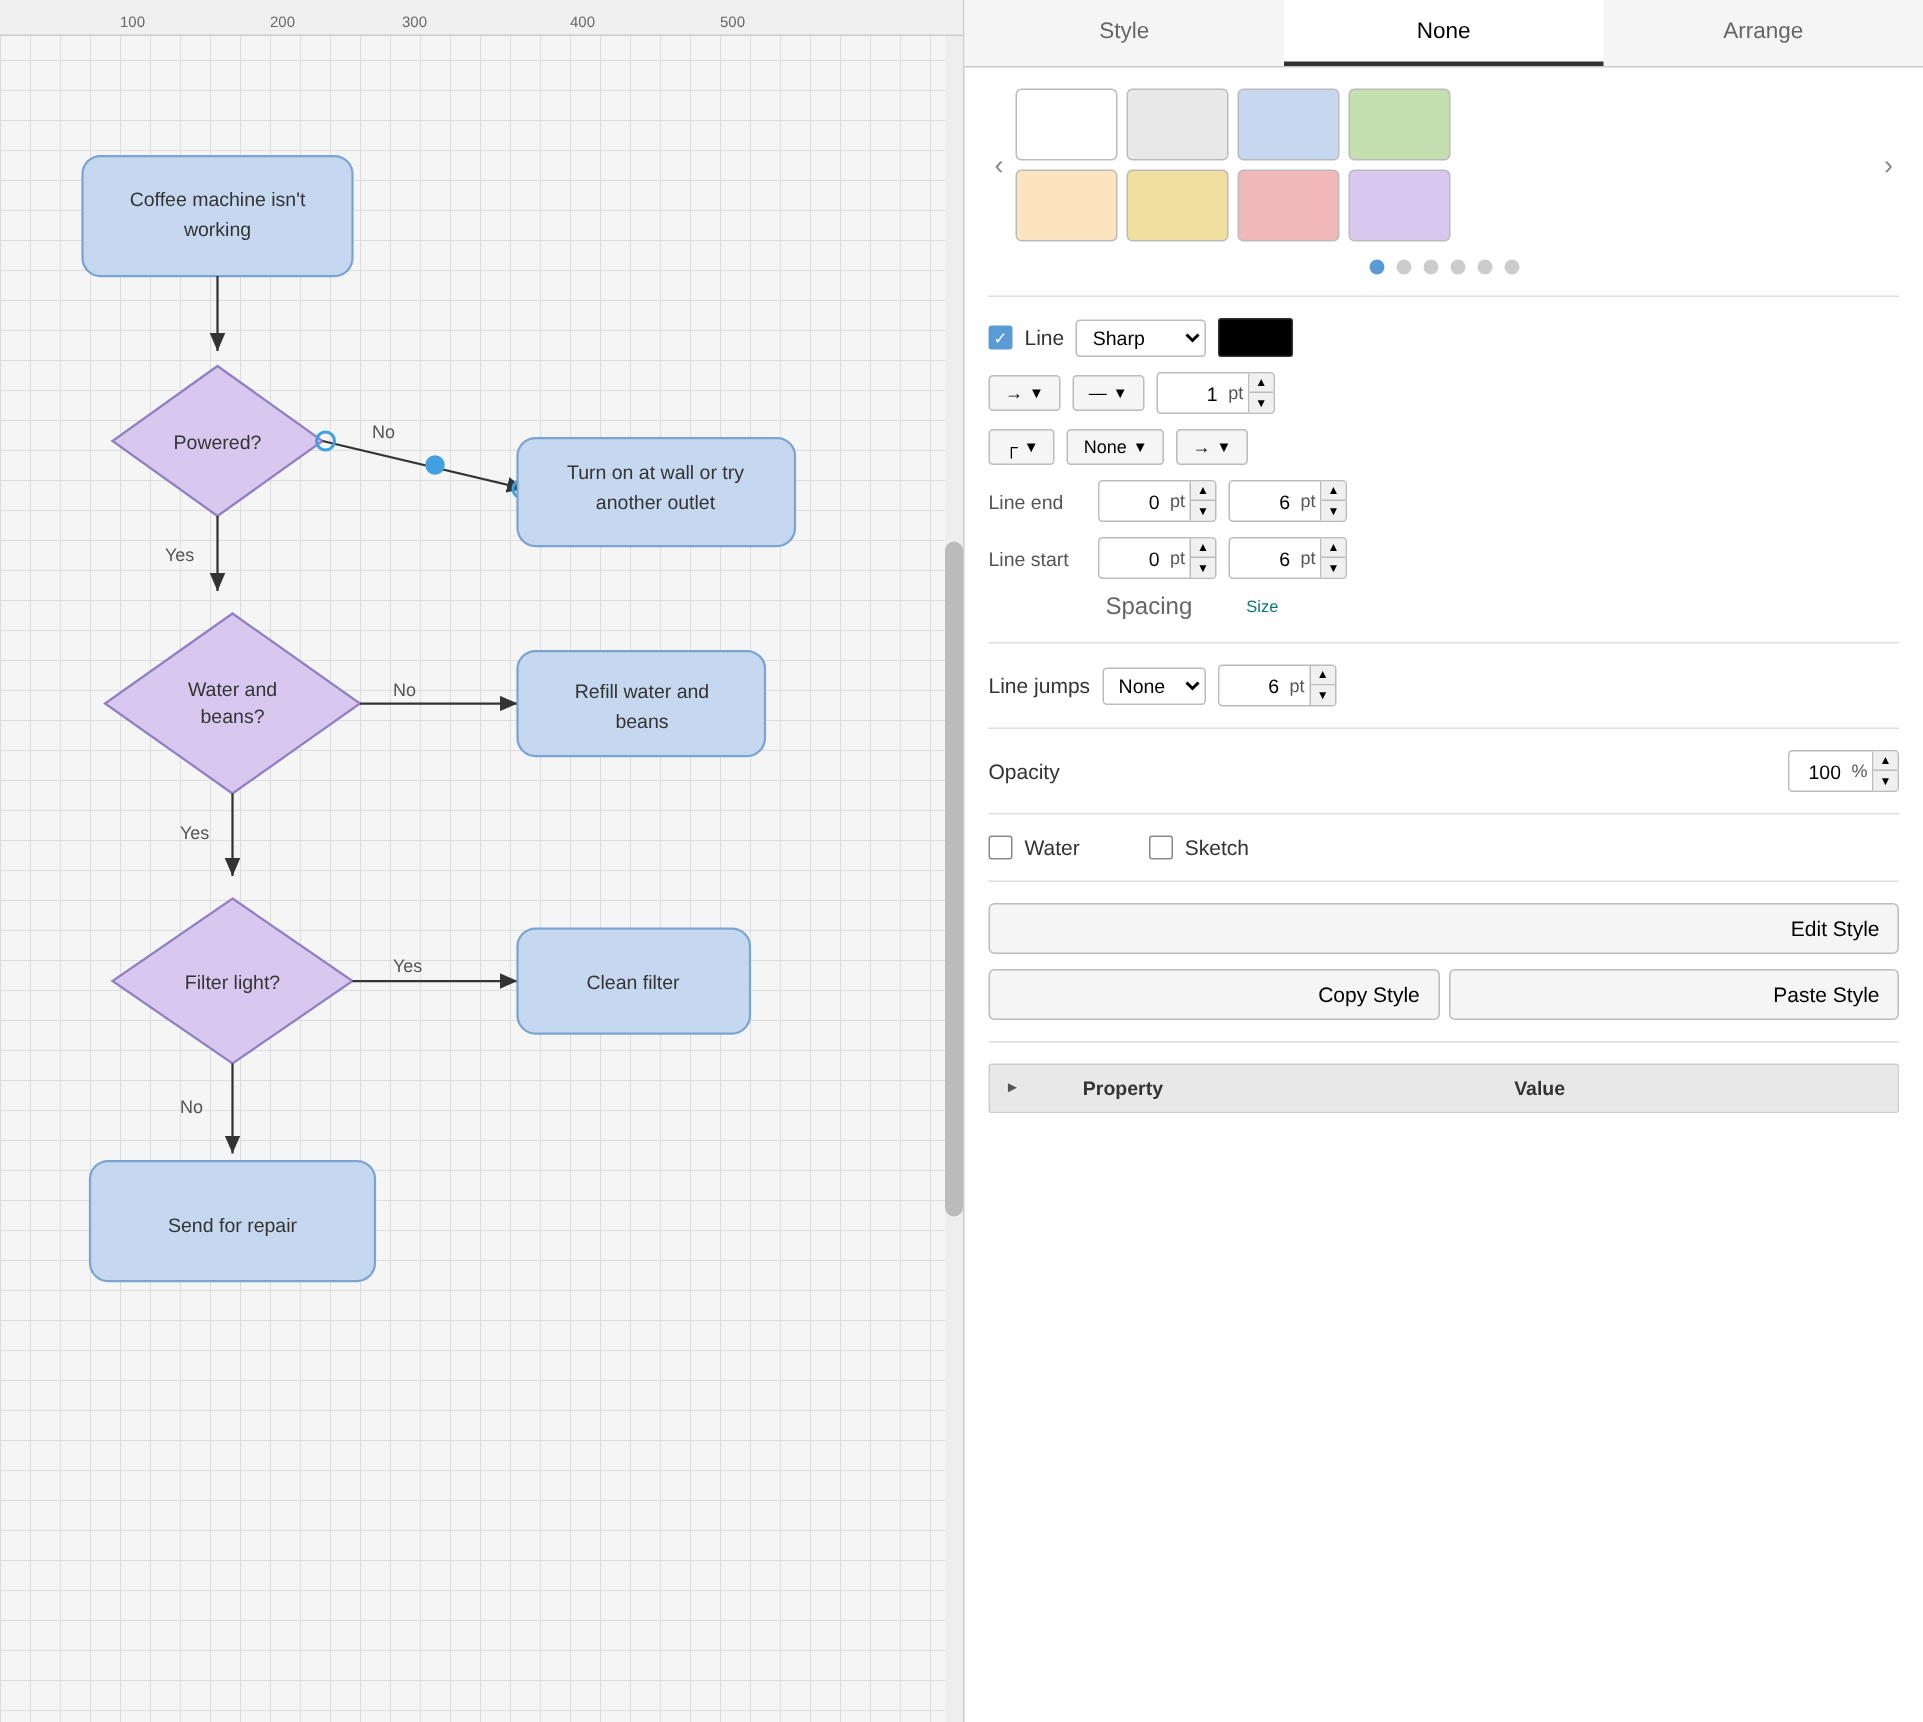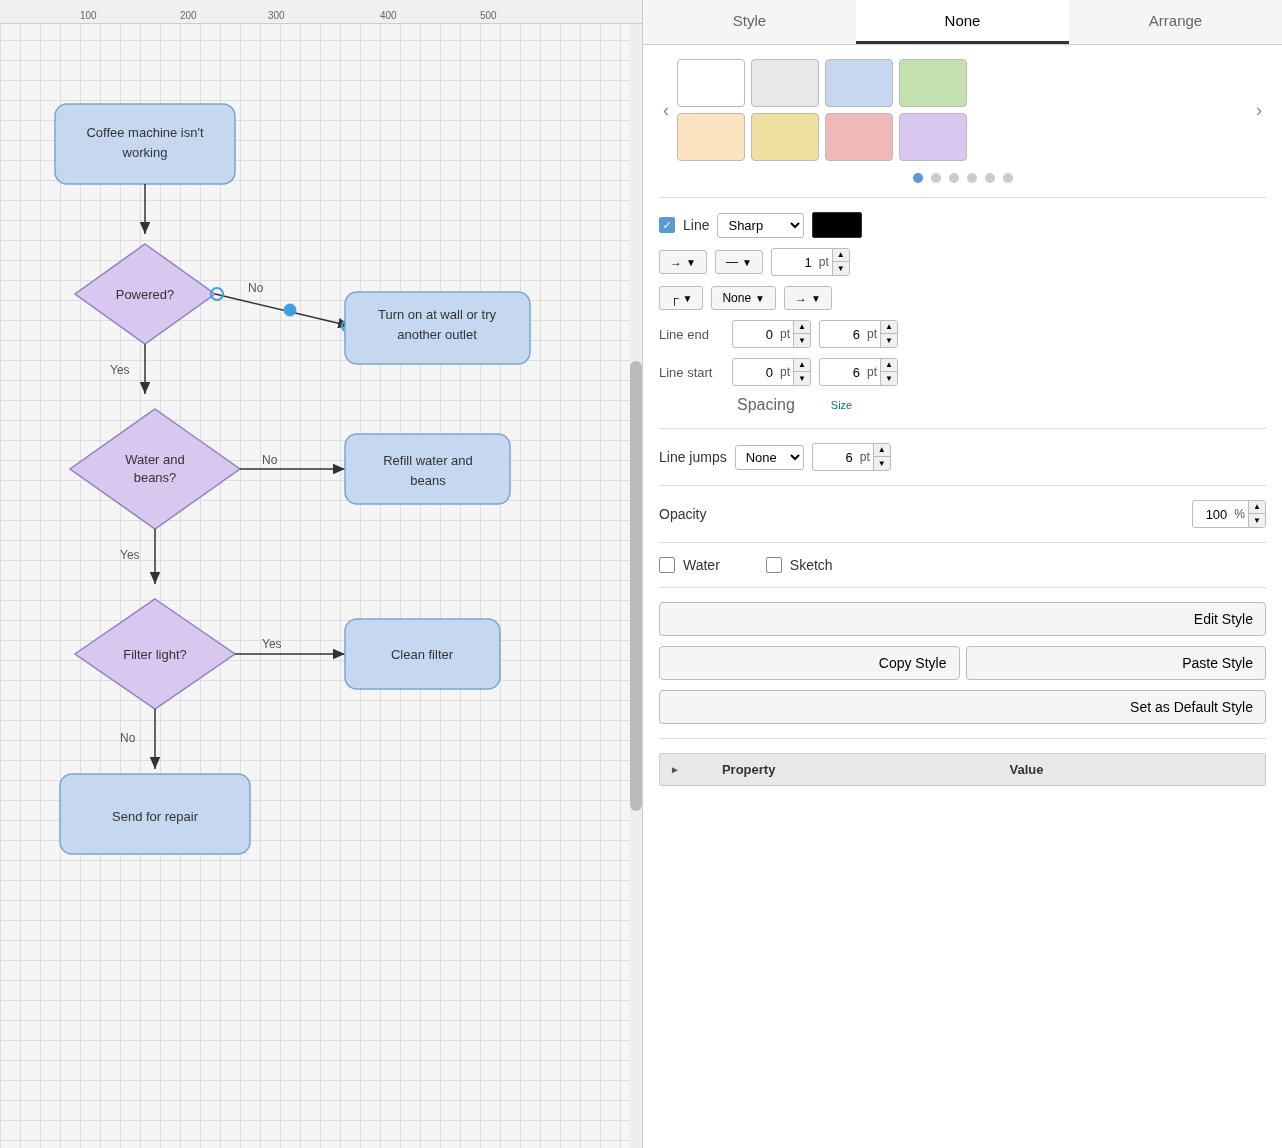--- a/index.html
+++ b/index.html
@@ -524,21 +524,20 @@
 
     <div class="divider"></div>
 
     <button class="style-btn">Edit Style</button>
 
     <div class="style-btn-row">
       <button class="style-btn">Copy Style</button>
       <button class="style-btn">Paste Style</button>
     </div>
 
-    <button class="style-btn">Set as Default Style</button>
 
     <div class="divider"></div>
 
     <div class="prop-table">
       <div class="prop-header">
         <span class="prop-header-triangle">►</span>
         <span class="prop-col">Property</span>
         <span class="prop-col">Value</span>
       </div>
     </div>

